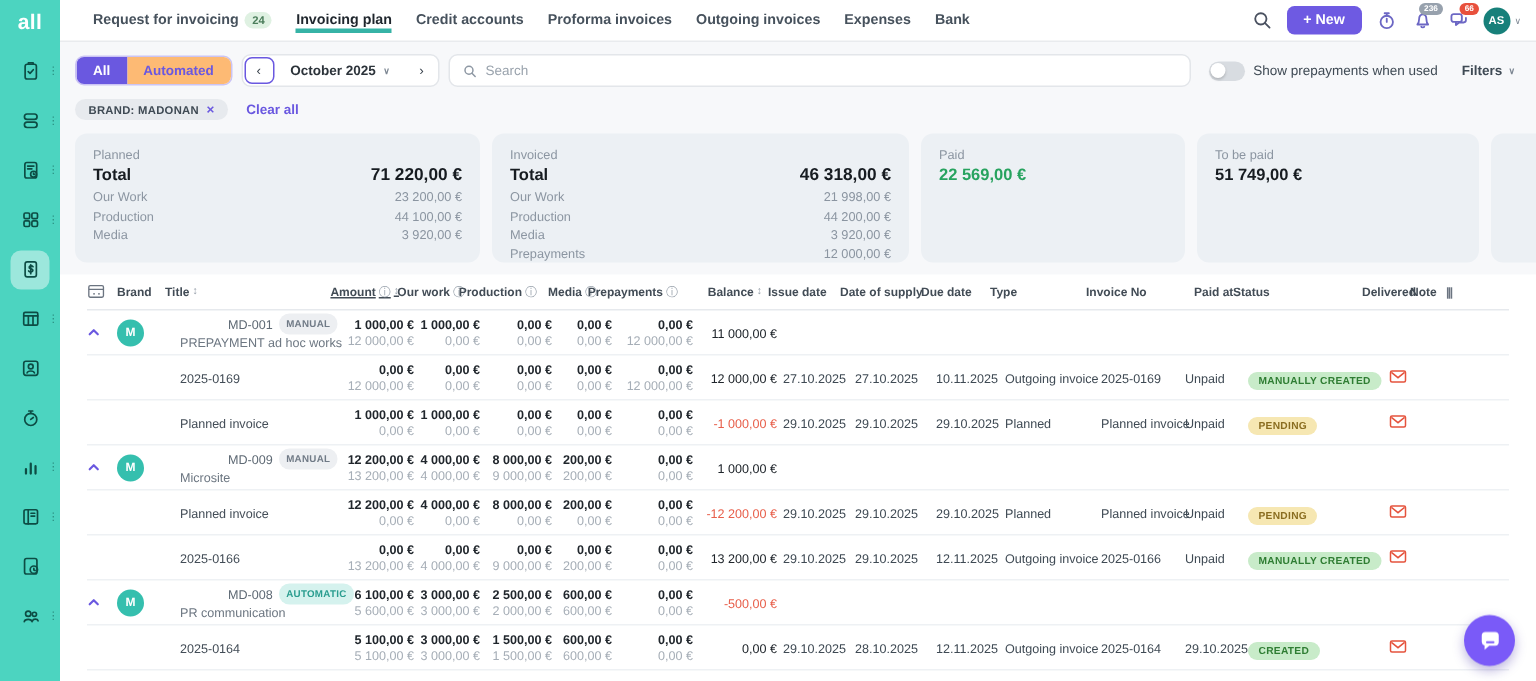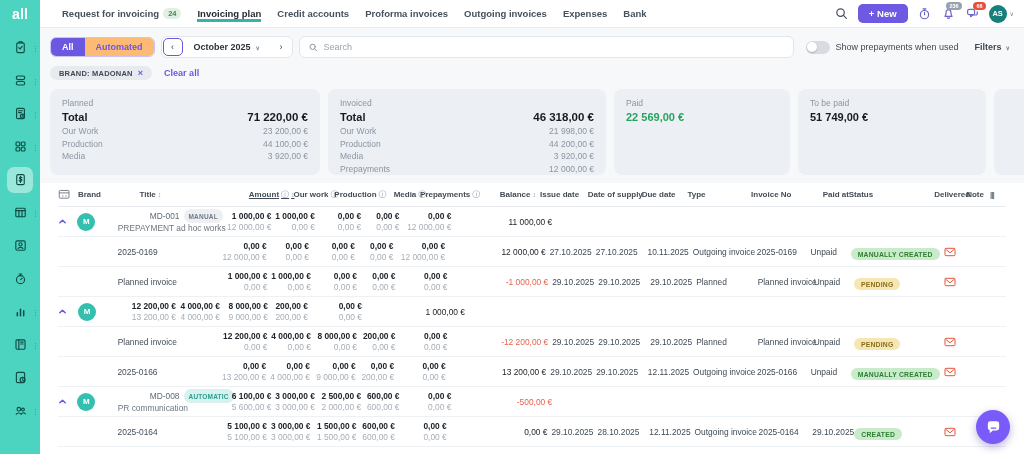--- a/index.html
+++ b/index.html
@@ -87,21 +87,21 @@
   .hcell { font-size:8px; font-weight:700; color:#424c56; white-space:nowrap;
     display:flex; align-items:center; gap:2px; padding-right:4px; }
   .hcell.right { justify-content:flex-end; }
   .hinfo { color:#9aa3ad; font-size:8px; font-weight:400; cursor:pointer; }
   .hsort { color:#9aa3ad; font-size:7px; font-weight:400; cursor:pointer; }
   .row { display:flex; align-items:center; height:30px; border-bottom:1px solid #eef1f4; cursor:pointer; }
   .cell { padding-right:4px; white-space:nowrap; overflow:visible; }
   .cell.num { text-align:right; font-size:8.4px; line-height:11px; }
   .cell.num .top { font-weight:700; color:#20262c; display:block; }
   .cell.num .bot { color:#a6aeb7; display:block; }
-  .cell.bal { text-align:right; font-size:8.4px; color:#20262c;margin-left:47px; }
+  .cell.bal { text-align:right; font-size:8.4px; color:#20262c; }
   .cell.bal.neg { color:#e8604c; }
   .cell.plain { font-size:8.4px; color:#3f4a54; }
   .cell.center { text-align:center; }
   .chev-up { color:#6a58e0; display:flex; align-items:center; }
   .avatar-m { width:18px; height:18px; border-radius:50%; background:#35bfae; color:#fff;
     font-size:8px; font-weight:700; display:flex; align-items:center; justify-content:center; }
   .t-code-line { display:flex; align-items:center; gap:4px; line-height:11px;margin-left:32px; }
   .t-code { font-size:8.4px; color:#5f6a75; }
   .tag { font-size:6.5px; font-weight:700; border-radius:7px; padding:1.5px 5px; letter-spacing:.2px; }
   .tag.manual { background:#edeff2; color:#707a86; }
@@ -398,21 +398,21 @@
   </div>
 
   <div class="table-wrap">
     <div class="thead" id="thead">
         <div class="hcell" style="width: 20px;">
           <svg width="13" height="13" viewBox="0 0 16 16" fill="none" stroke="#6b7480" stroke-width="1.1">
             <rect x="1.5" y="3" width="12" height="9.5" rx="1.2"></rect>
             <path d="M1.5 6h12M5 9.8h1.6M9 9.8h1.6" stroke="#6b7480"></path>
           </svg>
         </div>
-        <div class="hcell" style="width: 62px;">
+        <div class="hcell" style="width: 32px;">
           <span>Brand</span>
         </div>
         <div class="hcell" style="width: 100px;">
           <span>Title</span>
           <span class="hsort">↕</span>
         </div>
         <div class="hcell right" style="width: 60px; text-decoration: underline;">
           <span>Amount</span>
           <span class="hinfo">ⓘ</span>
           <span class="hsort">↕</span>
@@ -601,20 +601,27 @@
           <div class="cell" style="width: 20px;">
             <span class="chev-up">
               <svg width="9" height="9" viewBox="0 0 10 10" fill="none" stroke="#6a58e0" stroke-width="1.6" stroke-linecap="round" stroke-linejoin="round">
                 <path d="M2 6.5 5 3.5l3 3"></path>
               </svg>
             </span>
           </div>
           <div class="cell" style="width: 42px;">
             <span class="avatar-m">M</span>
           </div>
+          <div class="cell" style="width: 100px;">
+            <div class="t-code-line">
+              <span class="t-code">MD-009</span>
+              <span class="tag manual">MANUAL</span>
+            </div>
+            <div class="t-sub">Microsite</div>
+          </div>
           <div class="cell num" style="width: 60px;">
             <span class="top">12 200,00 €</span>
             <span class="bot">13 200,00 €</span>
           </div>
           <div class="cell num" style="width: 44px;">
             <span class="top">4 000,00 €</span>
             <span class="bot">4 000,00 €</span>
           </div>
           <div class="cell num" style="width: 48px;">
             <span class="top">8 000,00 €</span>

